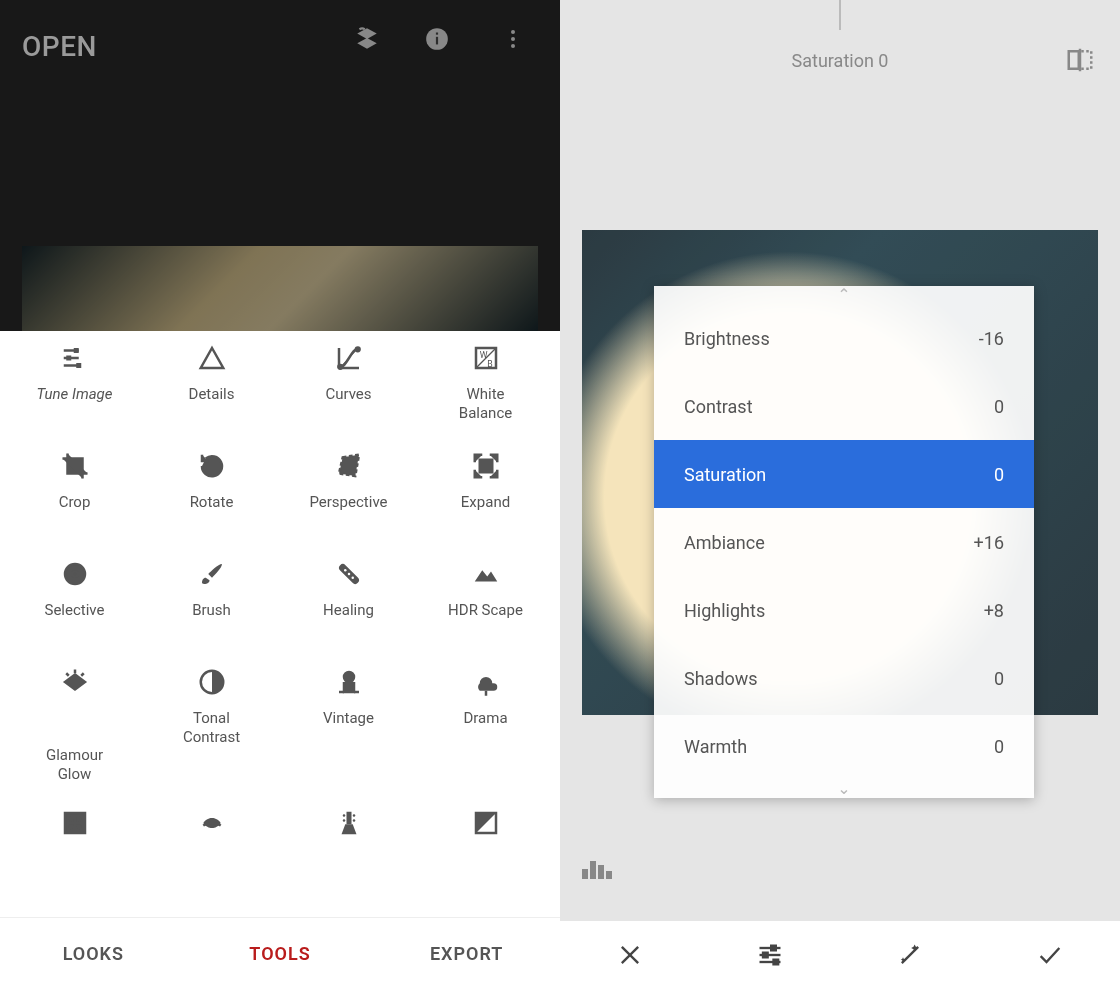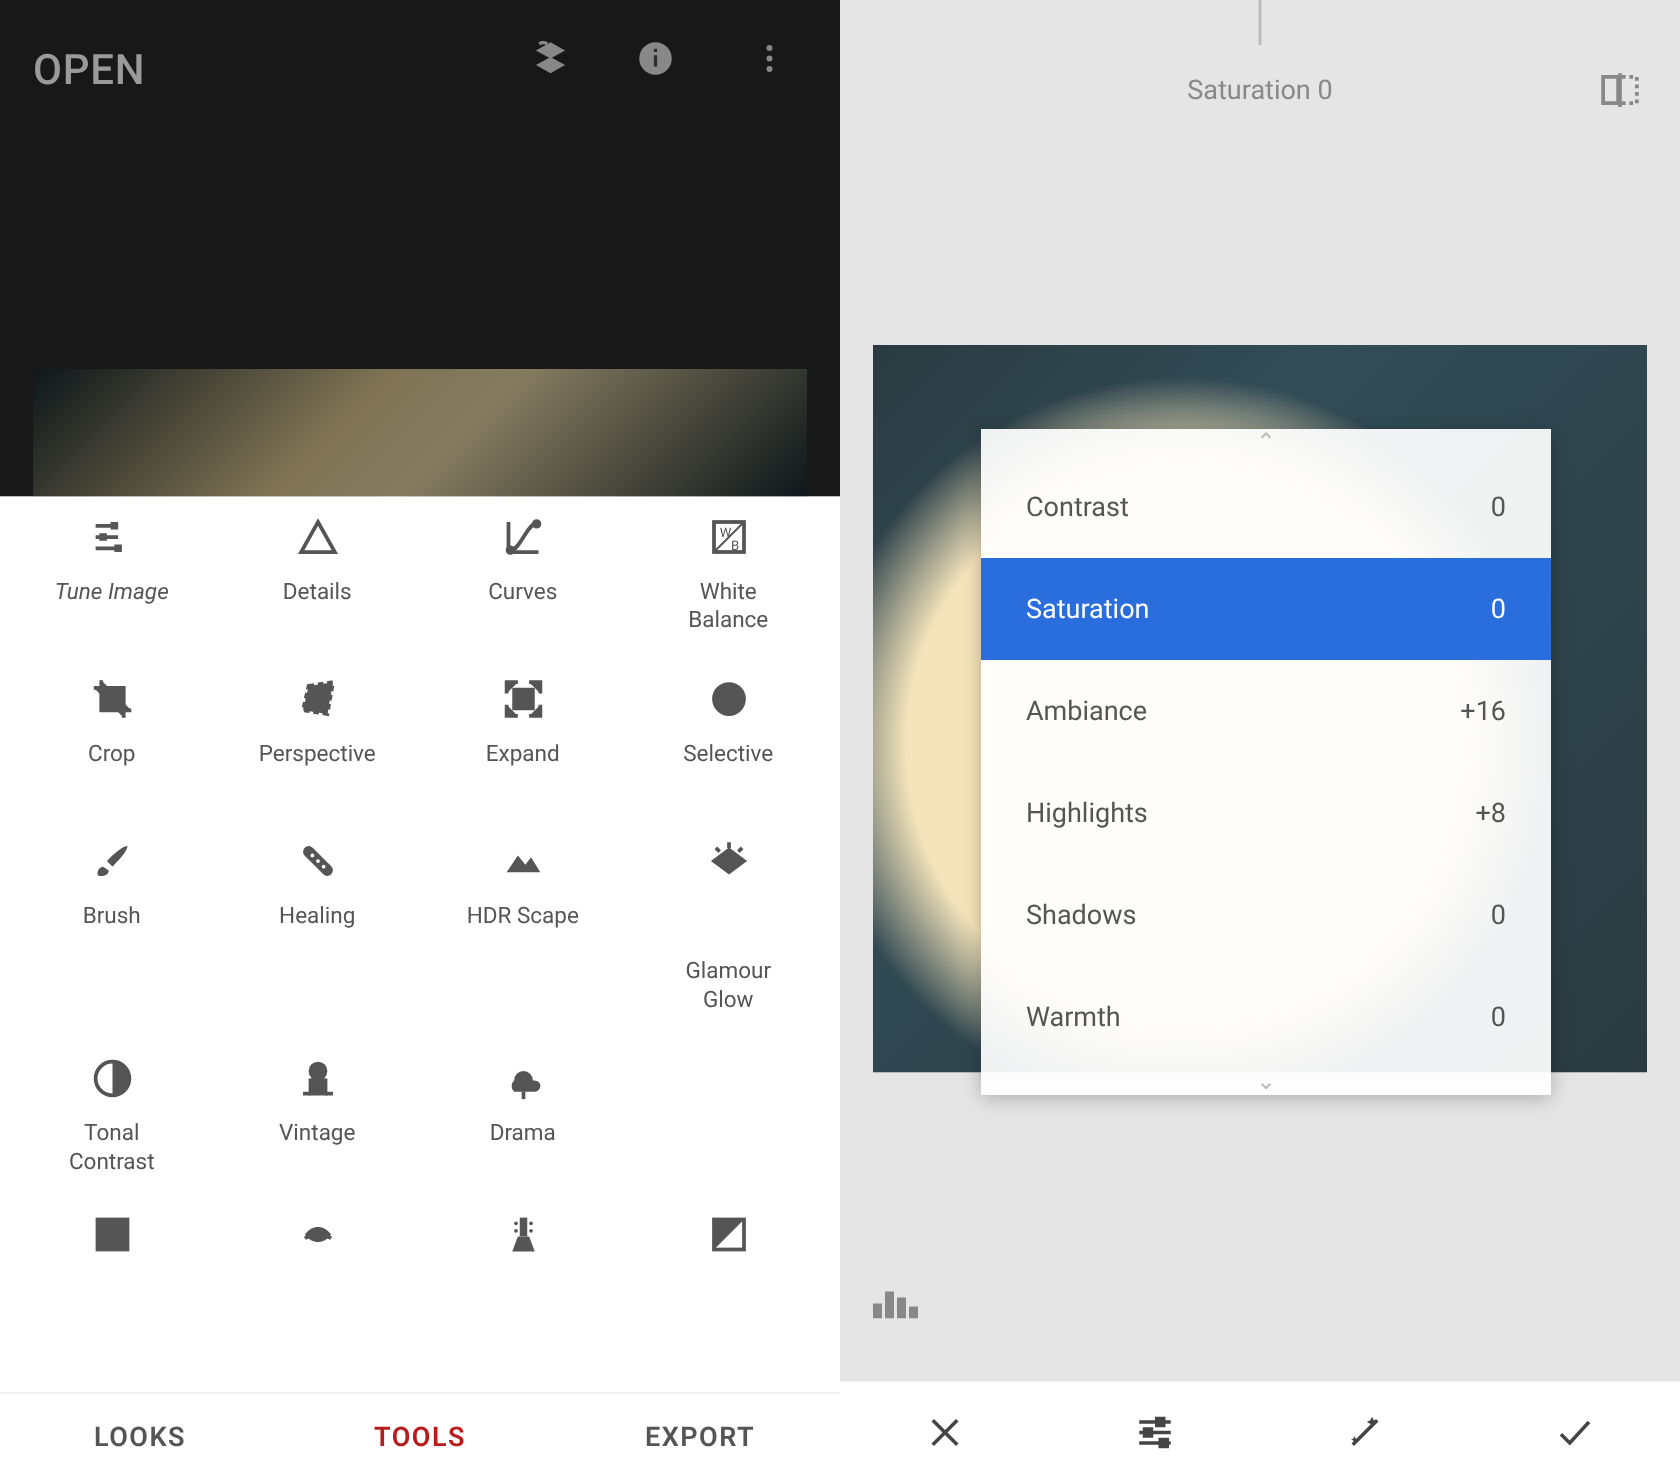--- a/index.html
+++ b/index.html
@@ -17,21 +17,21 @@
 .left .info-btn   { position:absolute; top:22px; left:420px; width:34px; height:34px; display:flex; align-items:center; justify-content:center; }
 .left .more-btn   { position:absolute; top:22px; left:496px; width:34px; height:34px; display:flex; align-items:center; justify-content:center; }
 
 .left .tools-panel { position:absolute; top:331px; left:0; width:560px; height:590px; background:#fff; overflow:hidden; }
 .tools-grid { display:grid; grid-template-columns:repeat(4,1fr); padding:10px 6px 0; row-gap:26px; }
 .tool { display:flex; flex-direction:column; align-items:center; text-align:center; cursor:pointer; }
 .tool .tool-icon { width:34px; height:34px; margin-bottom:10px; display:flex; align-items:center; justify-content:center; }
 .tool .tool-icon svg { width:30px; height:30px; fill:#555; }
 .tool .tool-label { font-size:15px; color:#555; line-height:1.25; min-height:38px; }
 
-.left .tabbar { position:absolute; bottom:0; left:0; width:560px; height:60px; background:#fff; border-top:1px solid #eee; display:flex; }
+.left .tabbar { position:absolute; bottom:0; left:0; width:560px; height:71px; background:#fff; border-top:1px solid #eee; display:flex; }
 .left .tabbar>div { flex:1; display:flex; align-items:center; justify-content:center; font-size:18px; font-weight:600; letter-spacing:1px; color:#555; cursor:pointer; }
 .left .tabbar .active { color:#b91c1c; }
 
 
 .row5-clip { position:absolute; bottom:67px; left:0; width:560px; height:60px; overflow:hidden; background:#fff; }
 .row5 { display:grid; grid-template-columns:repeat(4,1fr); padding:12px 6px 0; }
 
 
 .right .tick { position:absolute; left:279px; top:0; width:2px; height:30px; background:#bbb; }
 .right .header-label { position:absolute; top:50px; width:100%; text-align:center; font-size:18px; color:#888; }
@@ -131,20 +131,29 @@
 Balance</span>
         </div>
         <div class="tool">
           <span class="tool-icon">
             <svg viewBox="0 0 24 24" fill="none" stroke="#555" stroke-width="2">
               <path d="M6 2v16h16"></path>
               <path d="M2 6h16v16"></path>
             </svg>
           </span>
           <span class="tool-label" style="white-space: pre-line;">Crop</span>
+        </div>
+        <div class="tool">
+          <span class="tool-icon">
+            <svg viewBox="0 0 24 24" fill="none" stroke="#555" stroke-width="2">
+              <path d="M4 12a8 8 0 1 0 3-6"></path>
+              <polyline points="4,3 4,8 9,8"></polyline>
+            </svg>
+          </span>
+          <span class="tool-label" style="white-space: pre-line;">Rotate</span>
         </div>
         <div class="tool">
           <span class="tool-icon">
             <svg viewBox="0 0 24 24" fill="none" stroke="#555" stroke-width="2" stroke-dasharray="3 2">
               <polygon points="7,5 20,3 17,20 4,18"></polygon>
             </svg>
           </span>
           <span class="tool-label" style="white-space: pre-line;">Perspective</span>
         </div>
         <div class="tool">
@@ -300,20 +309,24 @@
 
   <div class="photo">
     <div class="bg"></div>
     <div class="wash"></div>
   </div>
 
   <div class="adjust-card">
     <div class="chevron">⌃</div>
     <div id="adjust-list">
         <div class="row">
+          <span>Brightness</span>
+          <span class="val">-16</span>
+        </div>
+        <div class="row">
           <span>Contrast</span>
           <span class="val">0</span>
         </div>
         <div class="row selected">
           <span>Saturation</span>
           <span class="val">0</span>
         </div>
         <div class="row">
           <span>Ambiance</span>
           <span class="val">+16</span>

